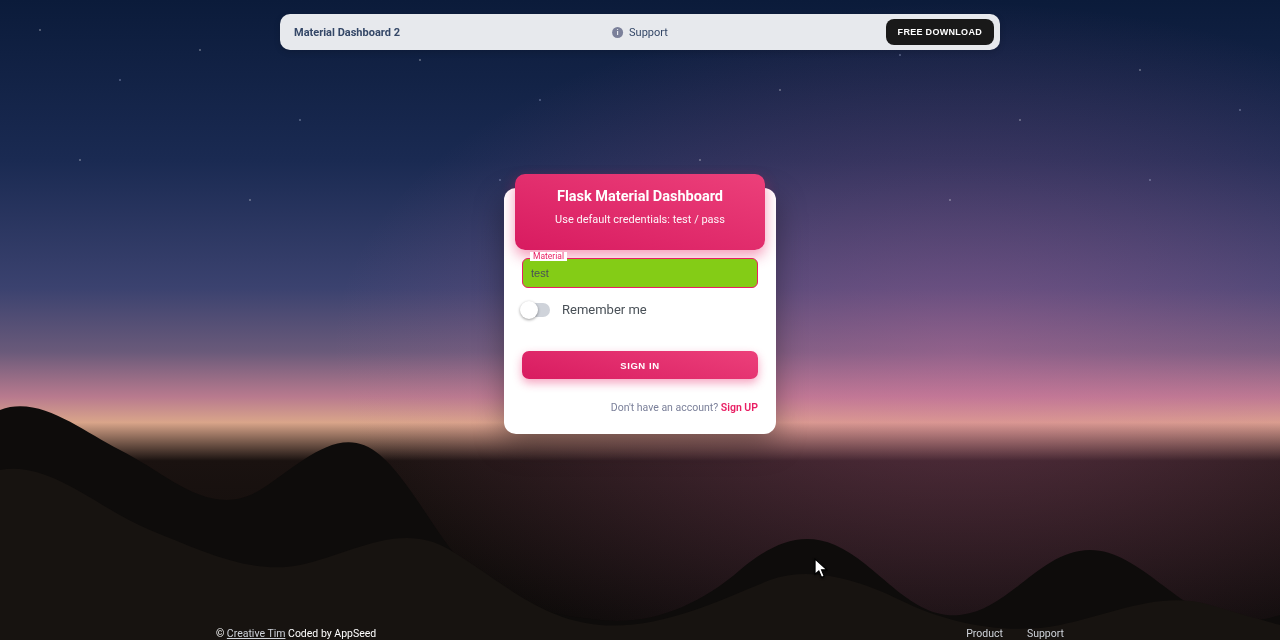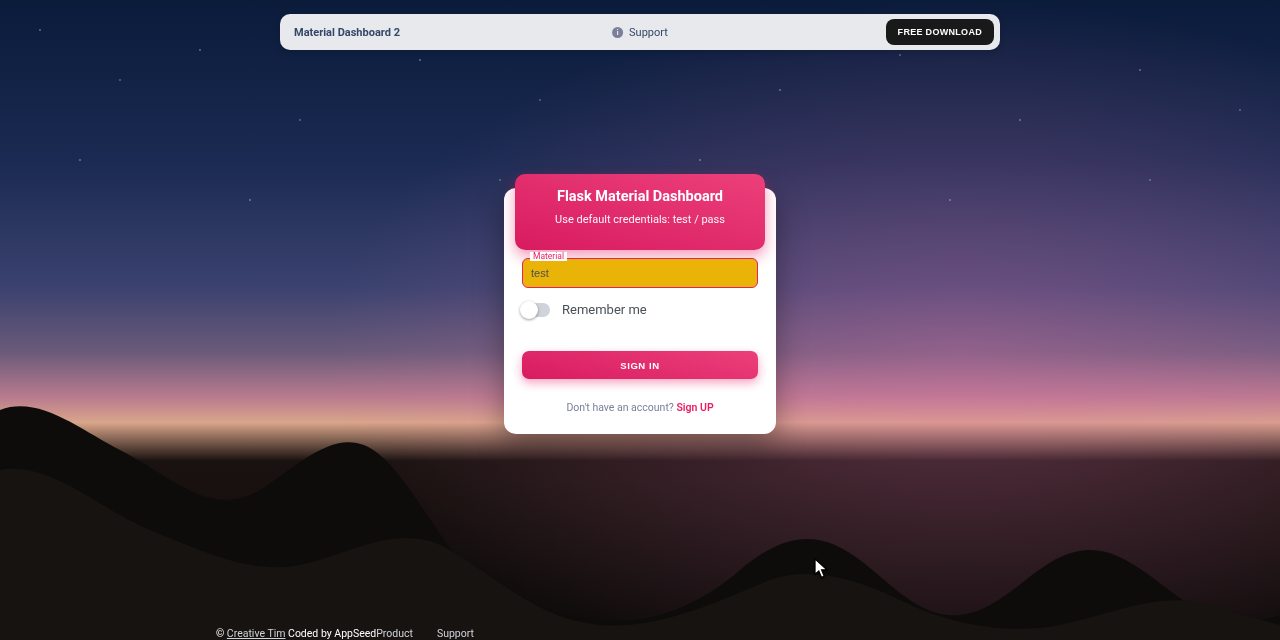--- a/index.html
+++ b/index.html
@@ -69,44 +69,44 @@
     color:#fff; text-align:center; padding:14px 10px 10px;
     box-shadow:0 6px 14px rgba(233,30,99,.45);
   }
   .card-header h3 { font-size:14.5px; font-weight:700; }
   .card-header p { font-size:11px; margin-top:8px; opacity:.95; }
 
   .field { position:relative; margin-top:16px; }
   .field:first-of-type { margin-top:14px; }
   .field input {
     width:100%; height:30px; border:1.6px solid #e91e63; border-radius:6px;
-    padding:0 8px; font-size:11px; color:#495057; outline:none; background:#eab308;
+    padding:0 8px; font-size:11px; color:#495057; outline:none; background:#84cc16;
   }
   .field input[type="password"] { letter-spacing:2px; }
   .float-label {
     position:absolute; top:-6px; left:8px; background:#fff; padding:0 3px;
     font-size:8.5px; color:#e91e63; line-height:1;
   }
 
   .remember { display:flex; align-items:center; gap:12px; margin-top:14px; font-size:13px; color:#495057; }
   .switch { position:relative; width:28px; height:14px; cursor:pointer; }
   .switch .track { position:absolute; inset:0; background:#cfd3da; border-radius:999px; }
   .switch .knob { position:absolute; top:-2px; left:-2px; width:18px; height:18px; background:#fff; border-radius:50%; box-shadow:0 1px 3px rgba(0,0,0,.4); }
 
   .signin-btn {
     width:100%; margin-top:34px; height:28px; border:none; border-radius:7px;
     background:linear-gradient(195deg,#ec407a,#d81b60); color:#fff;
     font-size:9.5px; font-weight:700; letter-spacing:.6px; cursor:pointer;
     box-shadow:0 4px 10px rgba(233,30,99,.4);
   }
-  .signup-line { text-align:center; margin-top:22px; font-size:10.5px; color:#7b809a; }
+  .signup-line { text-align:right; margin-top:22px; font-size:10.5px; color:#7b809a; }
   .signup-line a { color:#e91e63; font-weight:600; text-decoration:none; cursor:pointer; }
 
   
-  .footer { position:absolute; left:216px; right:216px; bottom:0; display:flex; align-items:center; justify-content:flex-start; color:#fff; font-size:10.5px; }
+  .footer { position:absolute; left:216px; right:216px; bottom:0; display:flex; align-items:center; justify-content:space-between; color:#fff; font-size:10.5px; }
   .footer .left { color:#fff; }
   .footer .left .tim { color:#cfd3da; text-decoration:underline; cursor:pointer; }
   .footer .right { display:flex; gap:24px; }
   .footer .right a { color:#cfd3da; text-decoration:none; cursor:pointer; }
 
   
   .cursor { position:absolute; left:814px; top:558px; width:15px; height:22px; pointer-events:none; }
   .cursor svg { filter: drop-shadow(0 1px 1px rgba(0,0,0,.7)); }
 </style>
 </head>

